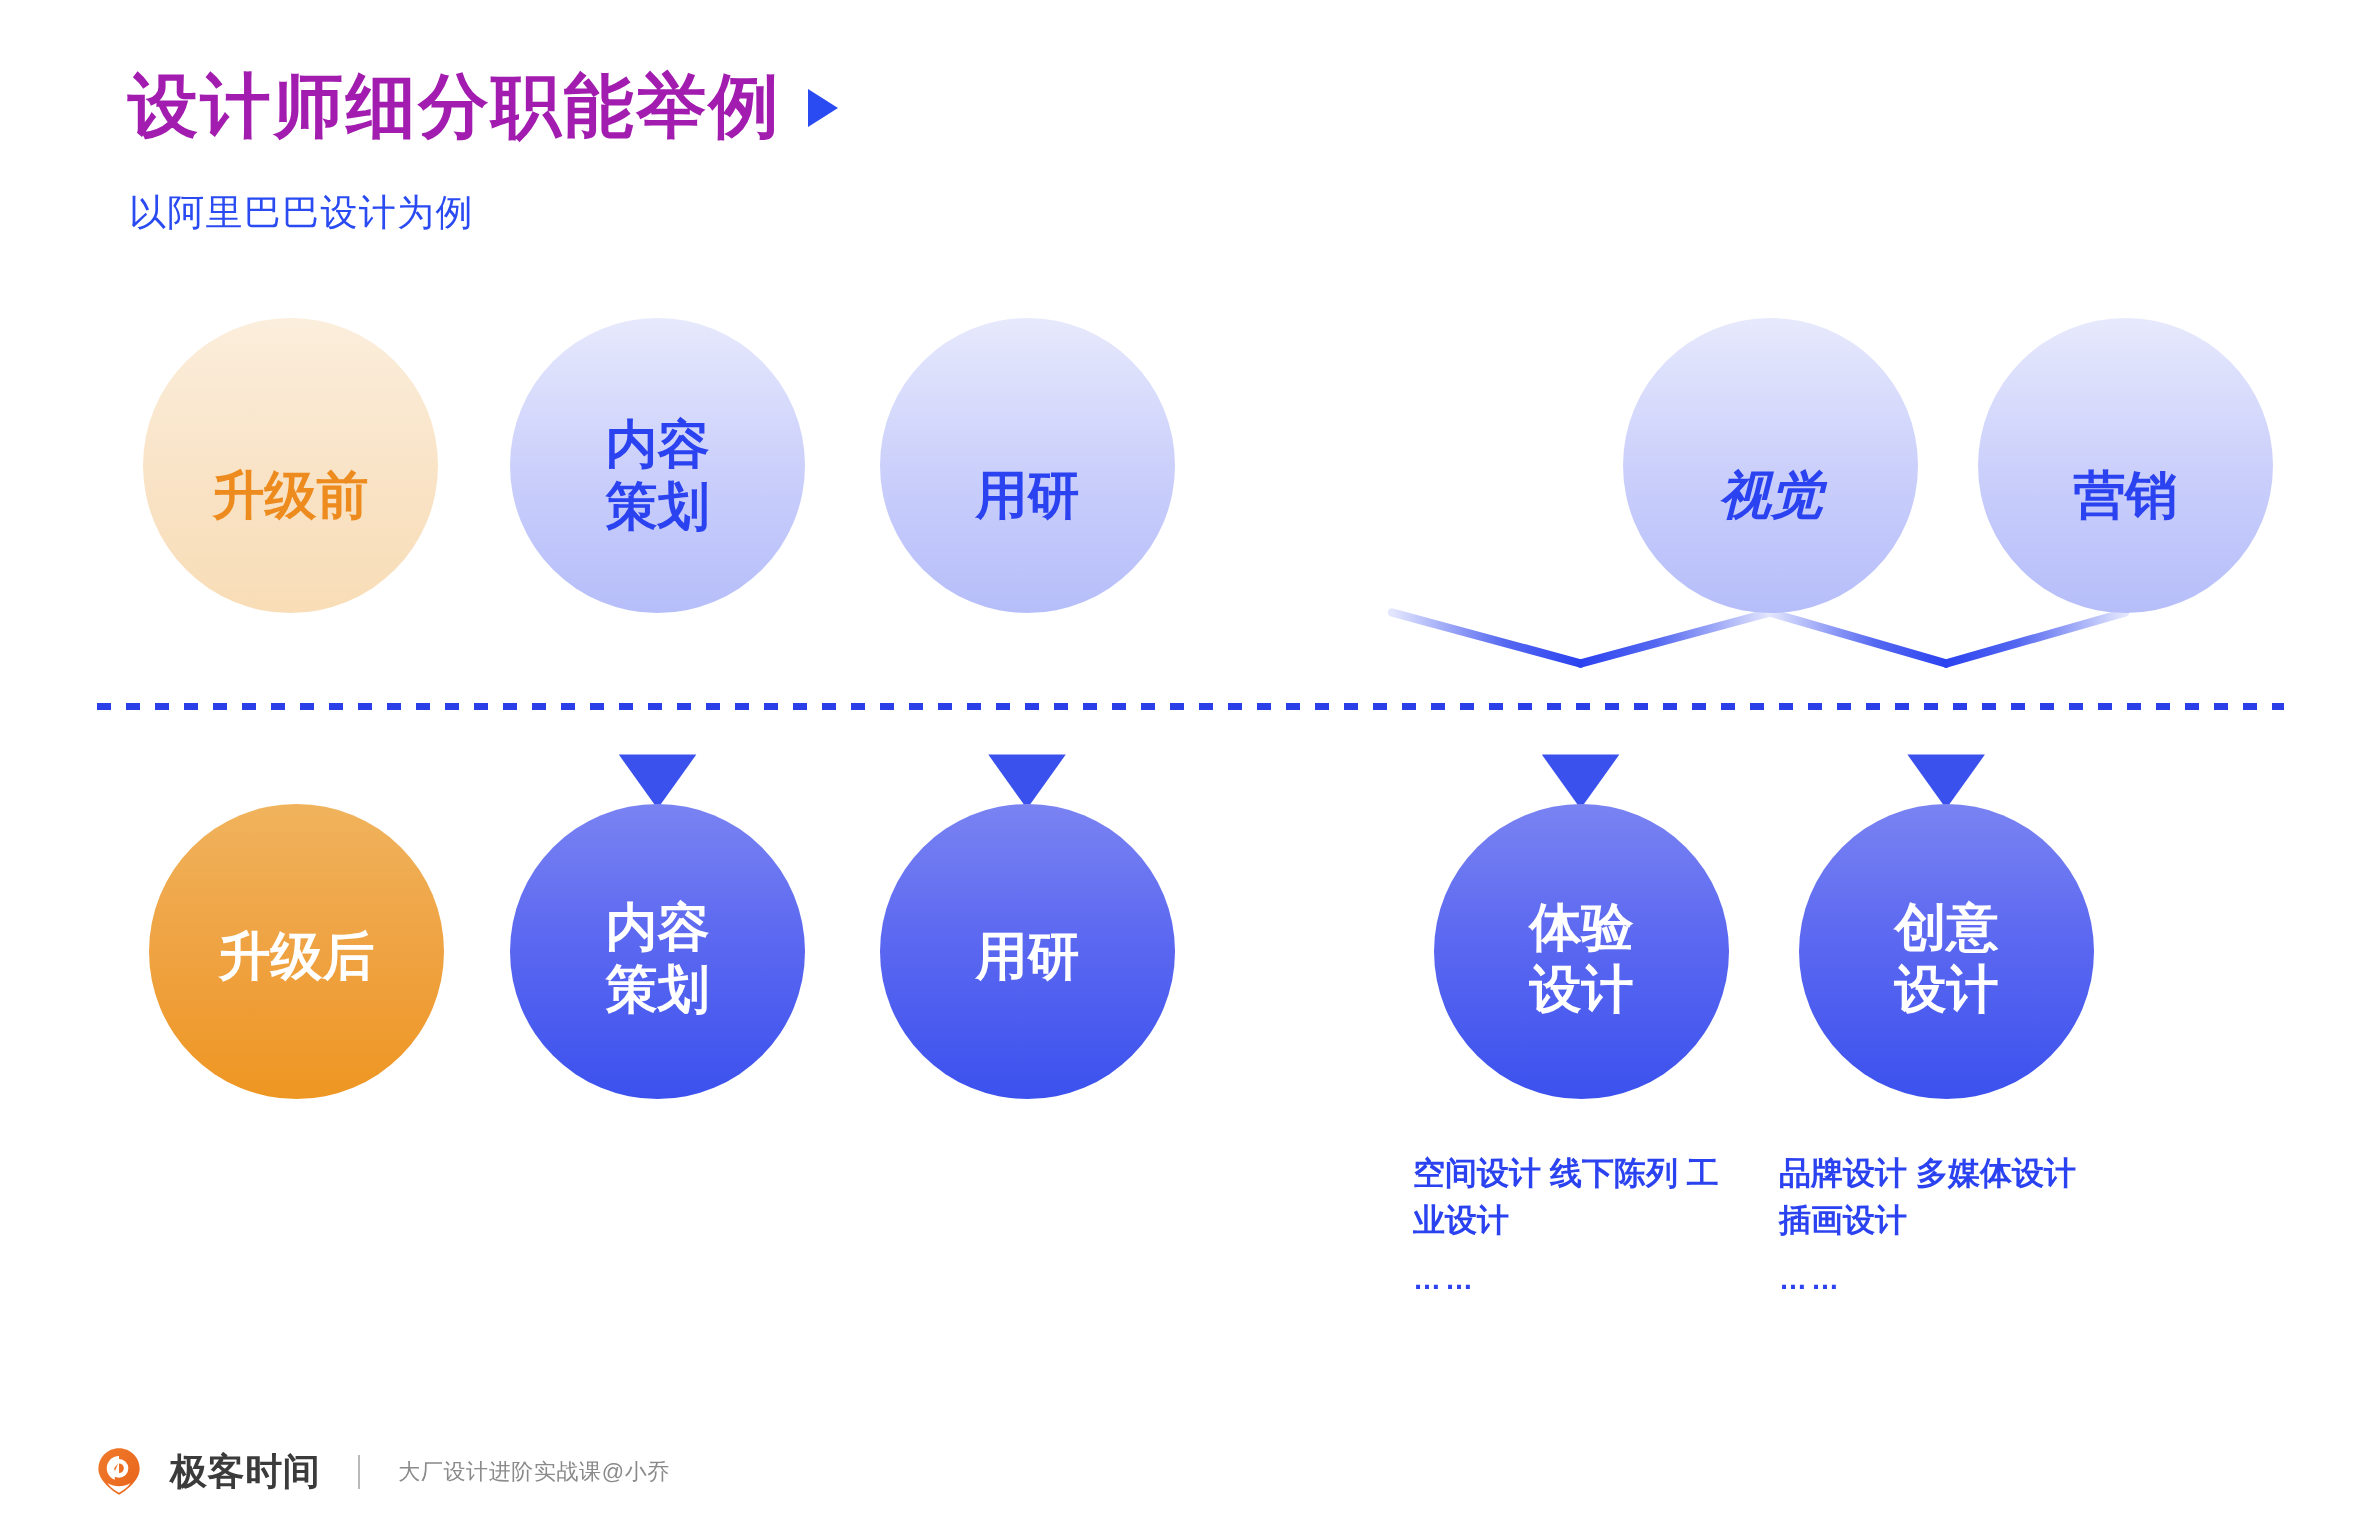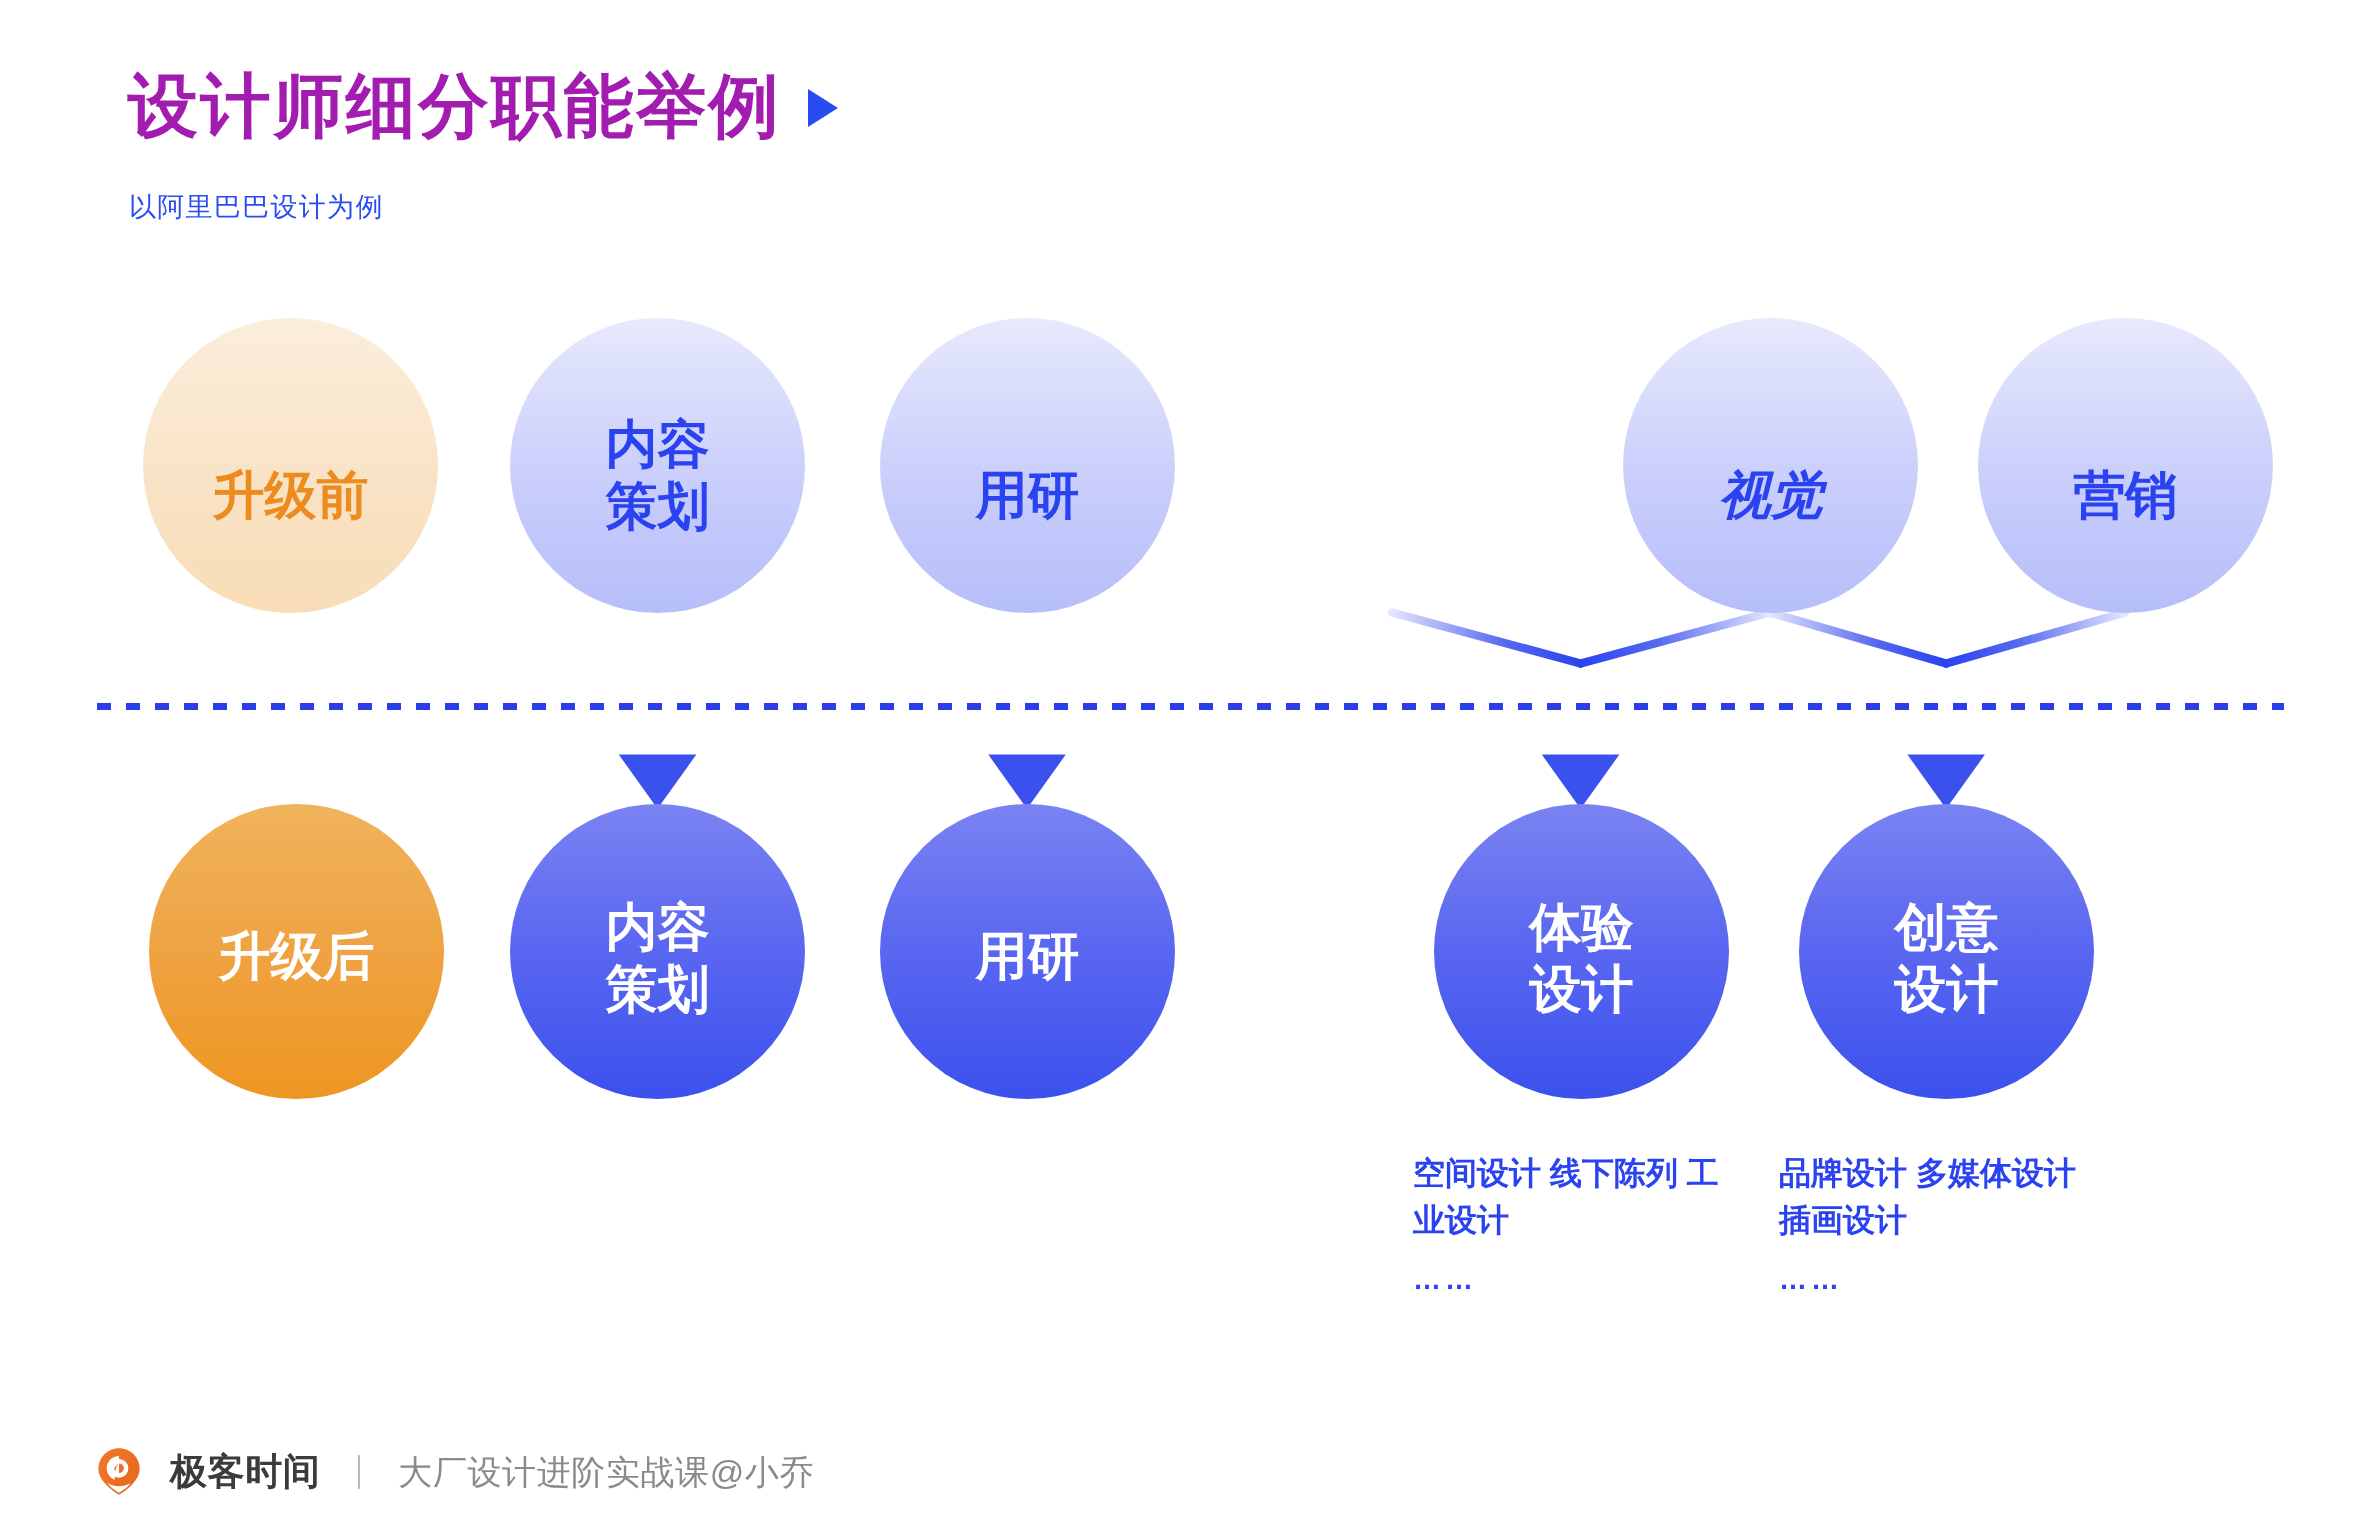--- a/index.html
+++ b/index.html
@@ -15,21 +15,21 @@
   .title{
     font-size:70px;font-weight:700;color:#a21caf;letter-spacing:2.6px;line-height:1;
     white-space:nowrap;
   }
   .play-tri{
     width:0;height:0;border-left:30px solid #2B4BF2;
     border-top:19.4px solid transparent;border-bottom:19.4px solid transparent;
     margin-top:3.9px;
   }
   .subtitle{
-    position:absolute;left:129px;top:191px;font-size:27px;color:#2B4BF2;
+    position:absolute;left:129px;top:191px;font-size:37px;color:#2B4BF2;
     font-weight:400;letter-spacing:1.3px;white-space:nowrap;line-height:1.2;
   }
 
   
   .divider{
     position:absolute;left:97px;top:703px;width:2187px;height:6.5px;
     background-image:repeating-linear-gradient(to right,#2B3FE8 0,#2B3FE8 13.6px,transparent 13.6px,transparent 29px);
   }
 
   
@@ -70,21 +70,21 @@
     position:absolute;width:336px;text-align:left;
     font-size:32px;font-weight:700;color:#2B42F0;line-height:1.48;
   }
   .sublist .dots{display:block;margin-top:14px;letter-spacing:3.9px;font-size:28px;}
 
   
   .footer{position:absolute;left:97px;top:1447px;display:flex;align-items:center;gap:29px;}
   .brand-mark{width:44px;height:49px;flex:0 0 auto;}
   .brand-name{font-size:37px;font-weight:700;color:#3B3B3B;letter-spacing:0.6px;line-height:1;}
   .bar{width:1.9px;height:34px;background:#B9B9B9;margin:0 9px;}
-  .course{font-size:34px;color:#8A8A8A;font-weight:400;letter-spacing:0.6px;line-height:1;}
+  .course{font-size:22px;color:#8A8A8A;font-weight:400;letter-spacing:0.6px;line-height:1;}
 </style>
 </head>
 <body>
 
 <div class="stage">
 
   <div class="title-row">
     <div class="title">设计师细分职能举例</div>
     <div class="play-tri"></div>
   </div>

